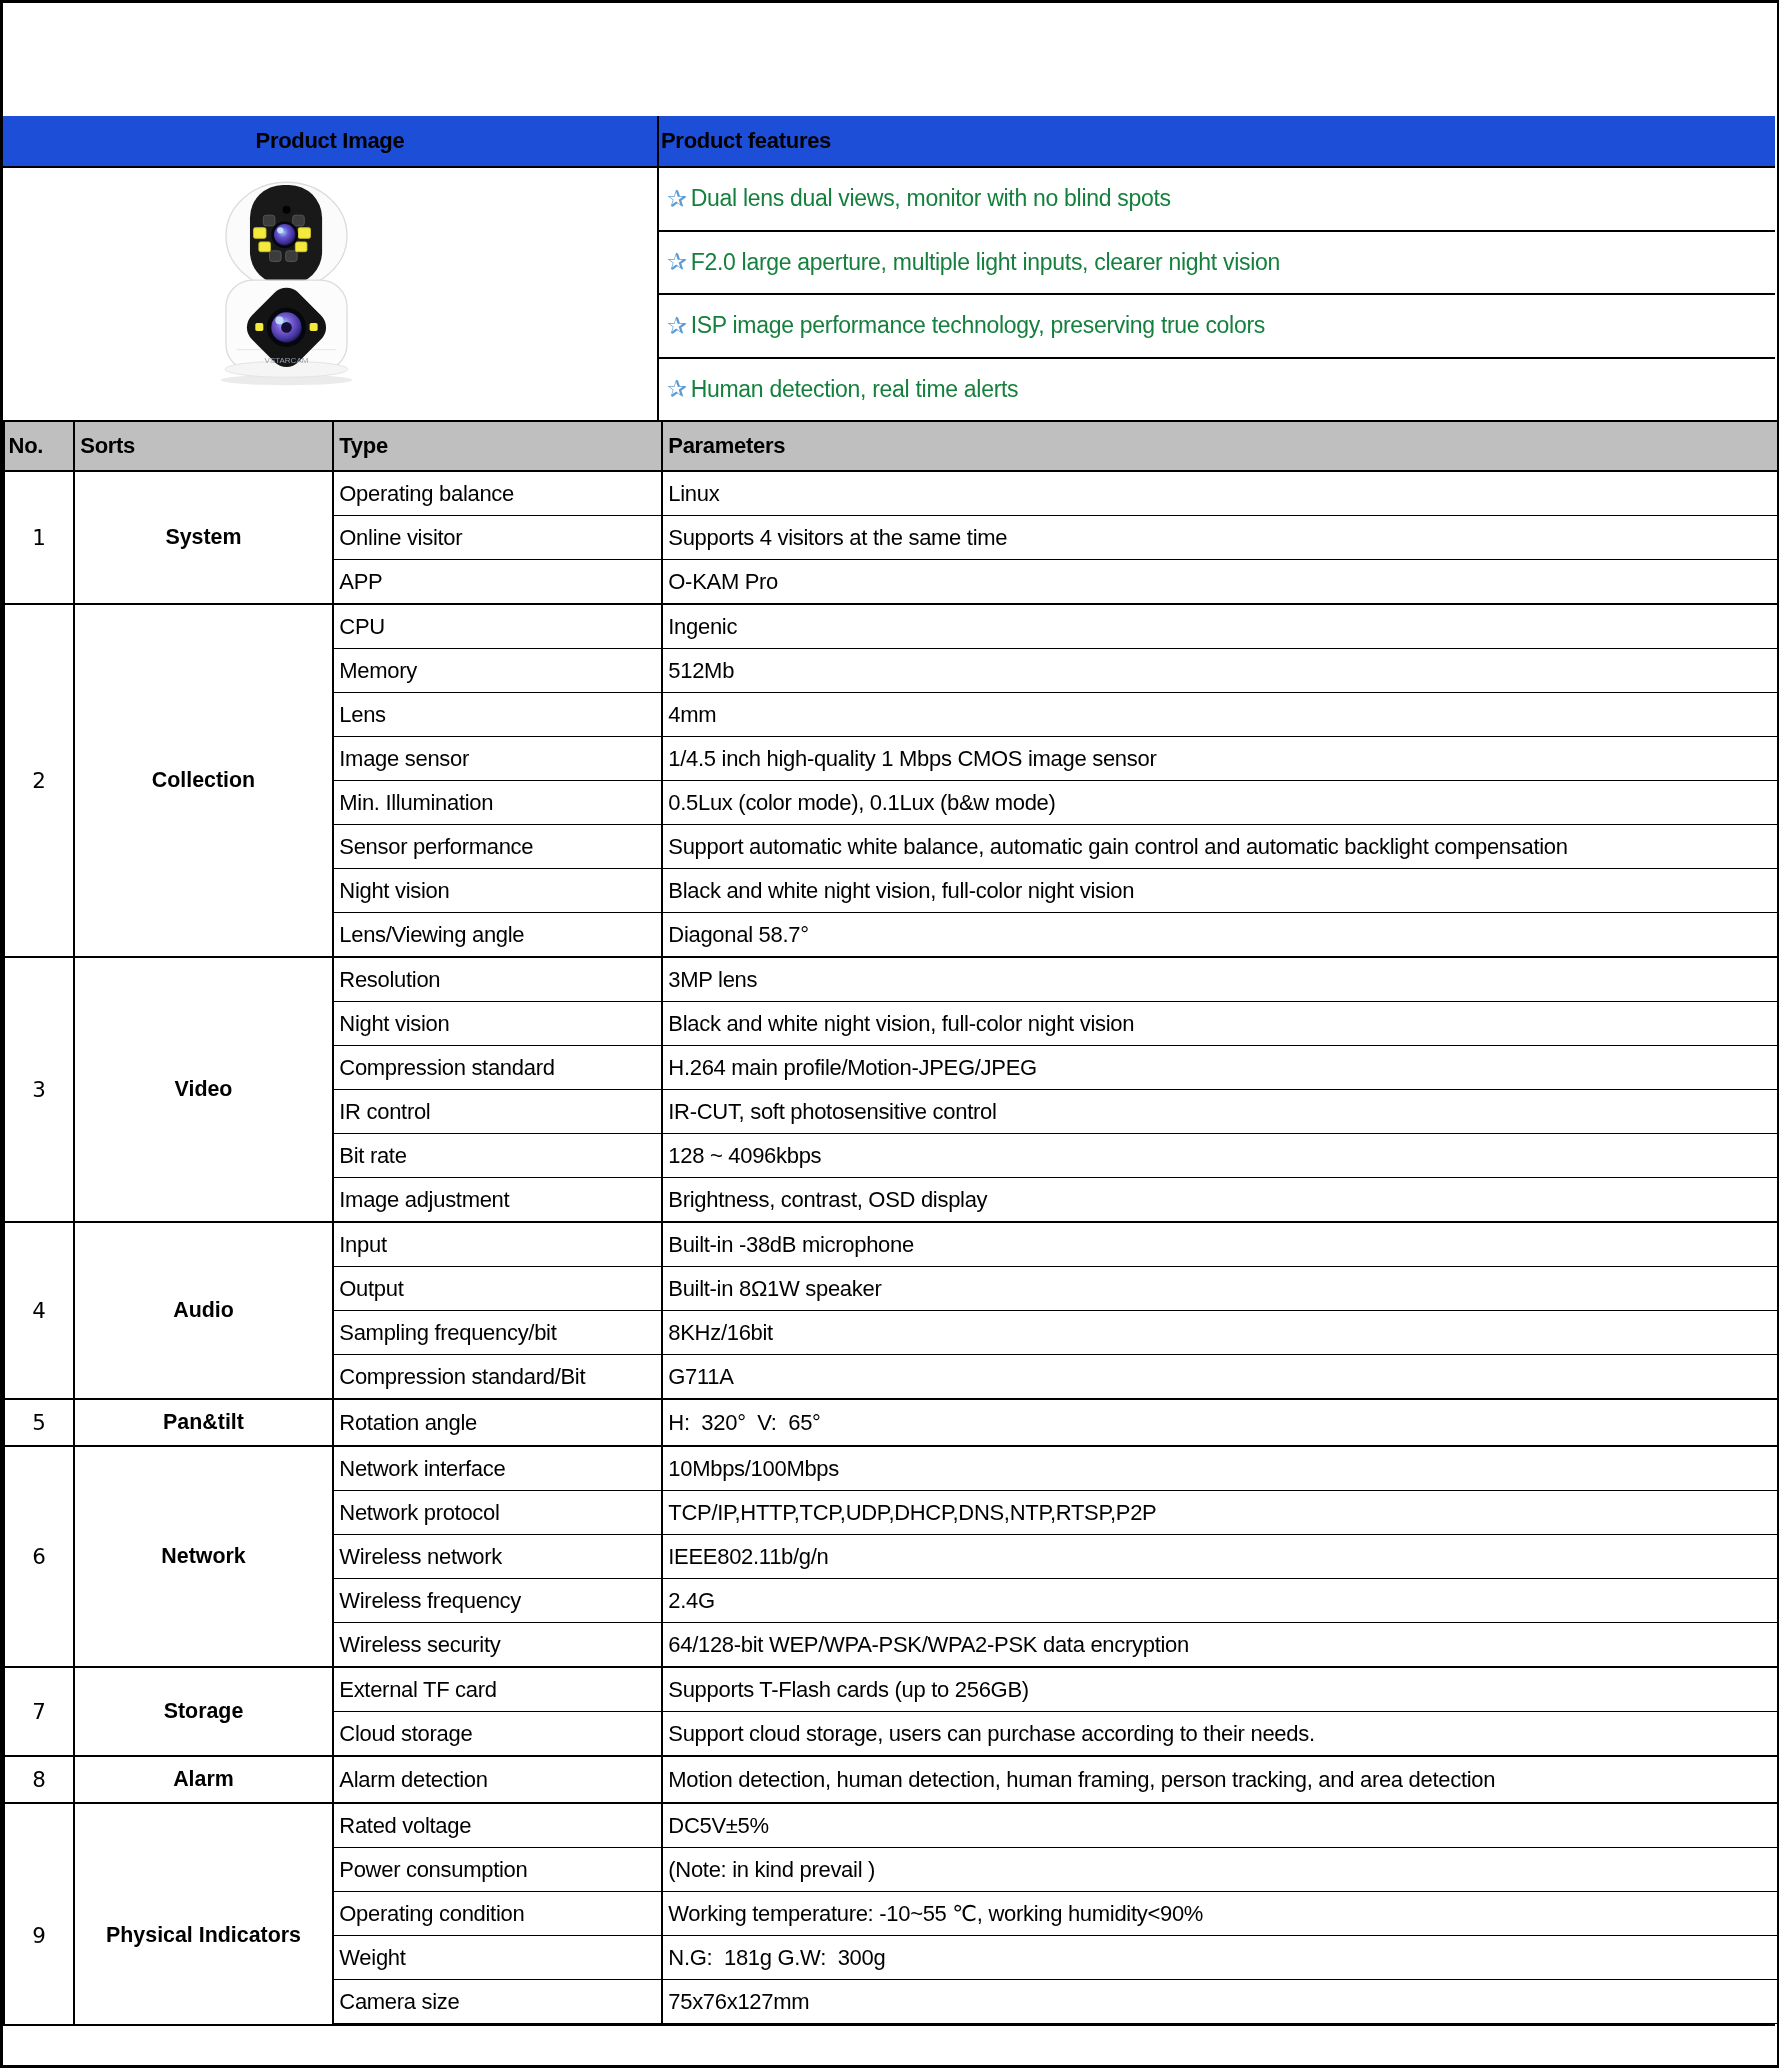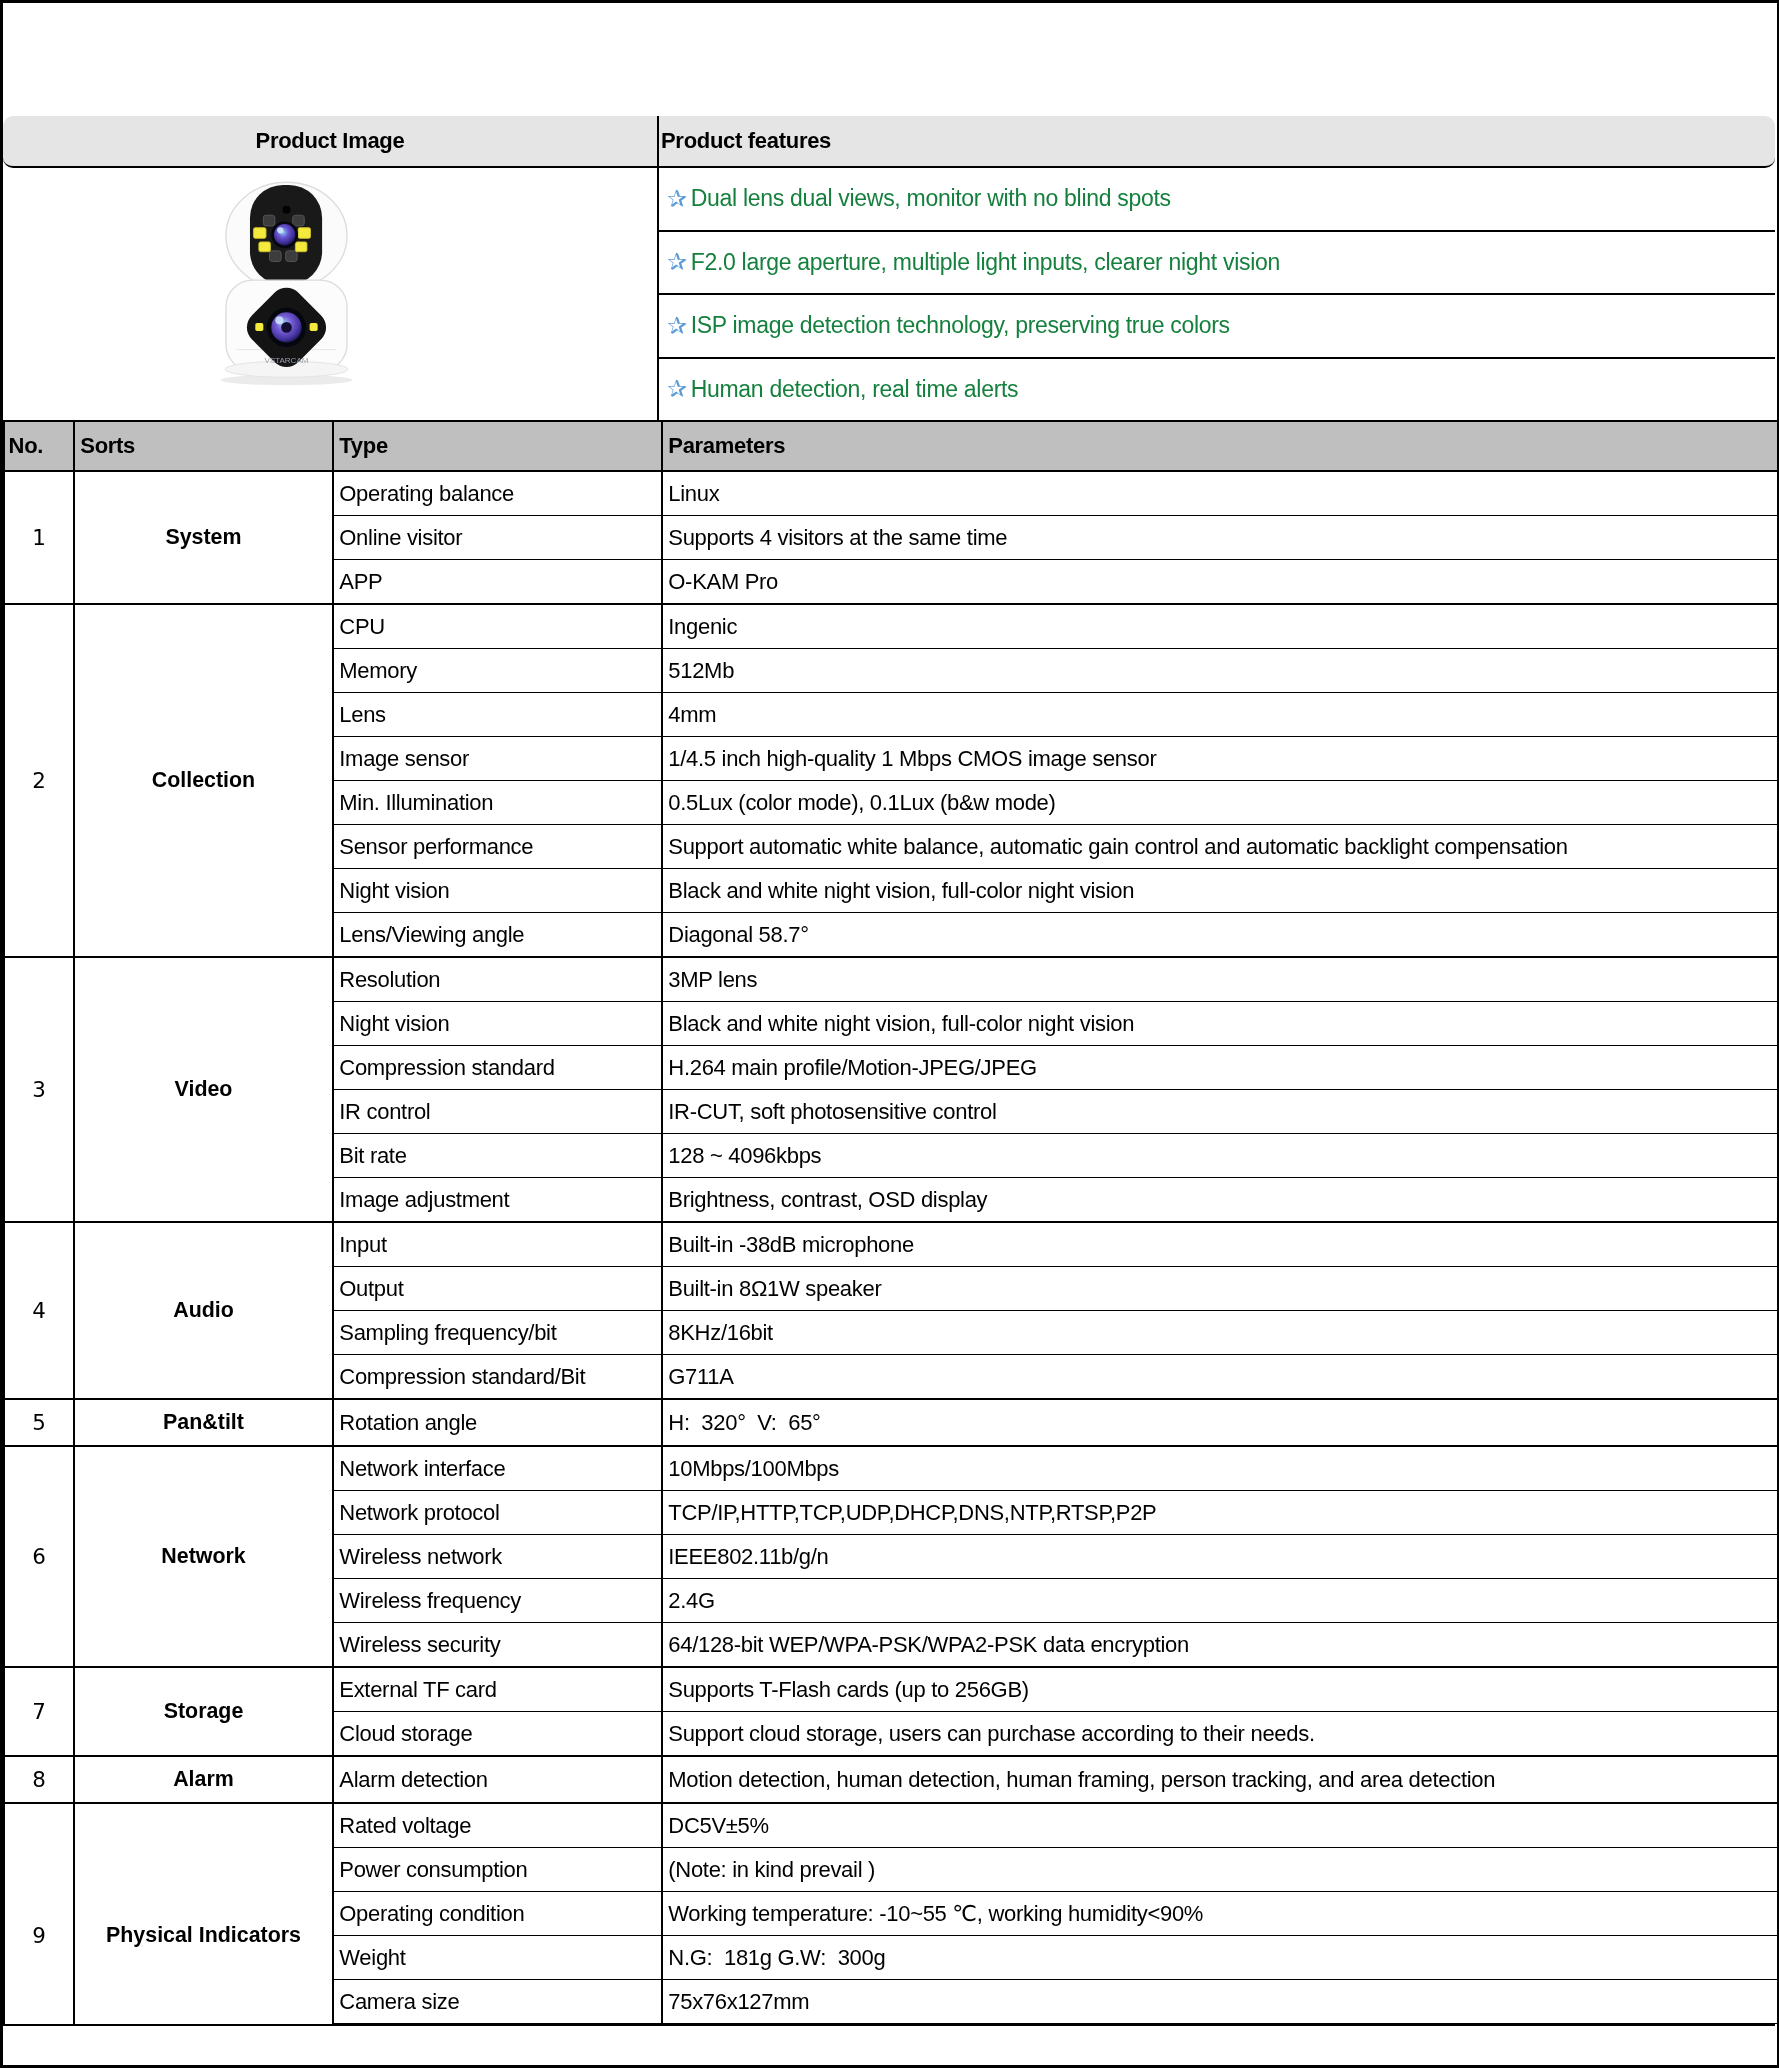--- a/index.html
+++ b/index.html
@@ -7,21 +7,21 @@
     position:relative;width:1780px;height:2068px;background:#fff;
     font-family:"Liberation Sans","DejaVu Sans",sans-serif;color:#000;
     box-sizing:border-box;border-left:3.6px solid #000;border-right:3.6px solid #000;
     border-top:3.6px solid #000;border-bottom:3.6px solid #000;overflow:hidden;
   }
   .abs{position:absolute;box-sizing:border-box;}
   
   .title-row{left:0;top:0;width:1772px;height:113px;display:flex;align-items:center;justify-content:center;border-bottom:2.7px solid #000;}
   .title-row span{font-size:32px;font-weight:bold;letter-spacing:-0.3px;}
   
-  .hdr1{left:0;top:113px;width:1772px;height:52px;background:#e5e5e5;border-bottom:2.7px solid #000;display:flex;border-radius:10px;}
+  .hdr1{left:0;top:113px;width:1772px;height:52px;background:#1d4ed8;border-bottom:2.7px solid #000;display:flex;}
   .hdr1-left{width:656px;border-right:2.7px solid #000;display:flex;align-items:center;justify-content:center;font-weight:bold;font-size:22px;letter-spacing:-0.3px;box-sizing:border-box;}
   .hdr1-right{flex:1;display:flex;align-items:center;padding-left:2px;font-weight:bold;font-size:22px;letter-spacing:-0.3px;}
   
   .media{left:0;top:165px;width:1772px;height:252px;display:flex;border-bottom:0;}
   .media-left{width:656px;border-right:2.7px solid #000;position:relative;box-sizing:border-box;}
   .media-right{flex:1;display:flex;flex-direction:column;}
   .feature{flex:1;display:flex;align-items:center;padding-left:8px;border-bottom:2.7px solid #000;box-sizing:border-box;}
   .feature:last-child{border-bottom:0;}
   .star{font-family:"DejaVu Sans",sans-serif;font-size:24px;color:#5b9bd5;margin-right:3.6px;line-height:1;}
   .feature-text{font-size:23px;color:#15803d;letter-spacing:-0.3px;}
@@ -119,21 +119,21 @@
       <div class="feature">
         <span class="star">✰</span>
         <span class="feature-text">Dual lens dual views, monitor with no blind spots</span>
       </div>
       <div class="feature">
         <span class="star">✰</span>
         <span class="feature-text">F2.0 large aperture, multiple light inputs, clearer night vision</span>
       </div>
       <div class="feature">
         <span class="star">✰</span>
-        <span class="feature-text">ISP image detection technology, preserving true colors</span>
+        <span class="feature-text">ISP image performance technology, preserving true colors</span>
       </div>
       <div class="feature">
         <span class="star">✰</span>
         <span class="feature-text">Human detection, real time alerts</span>
       </div>
     </div>
   </div>
 
   <table class="spec">
     <colgroup>

